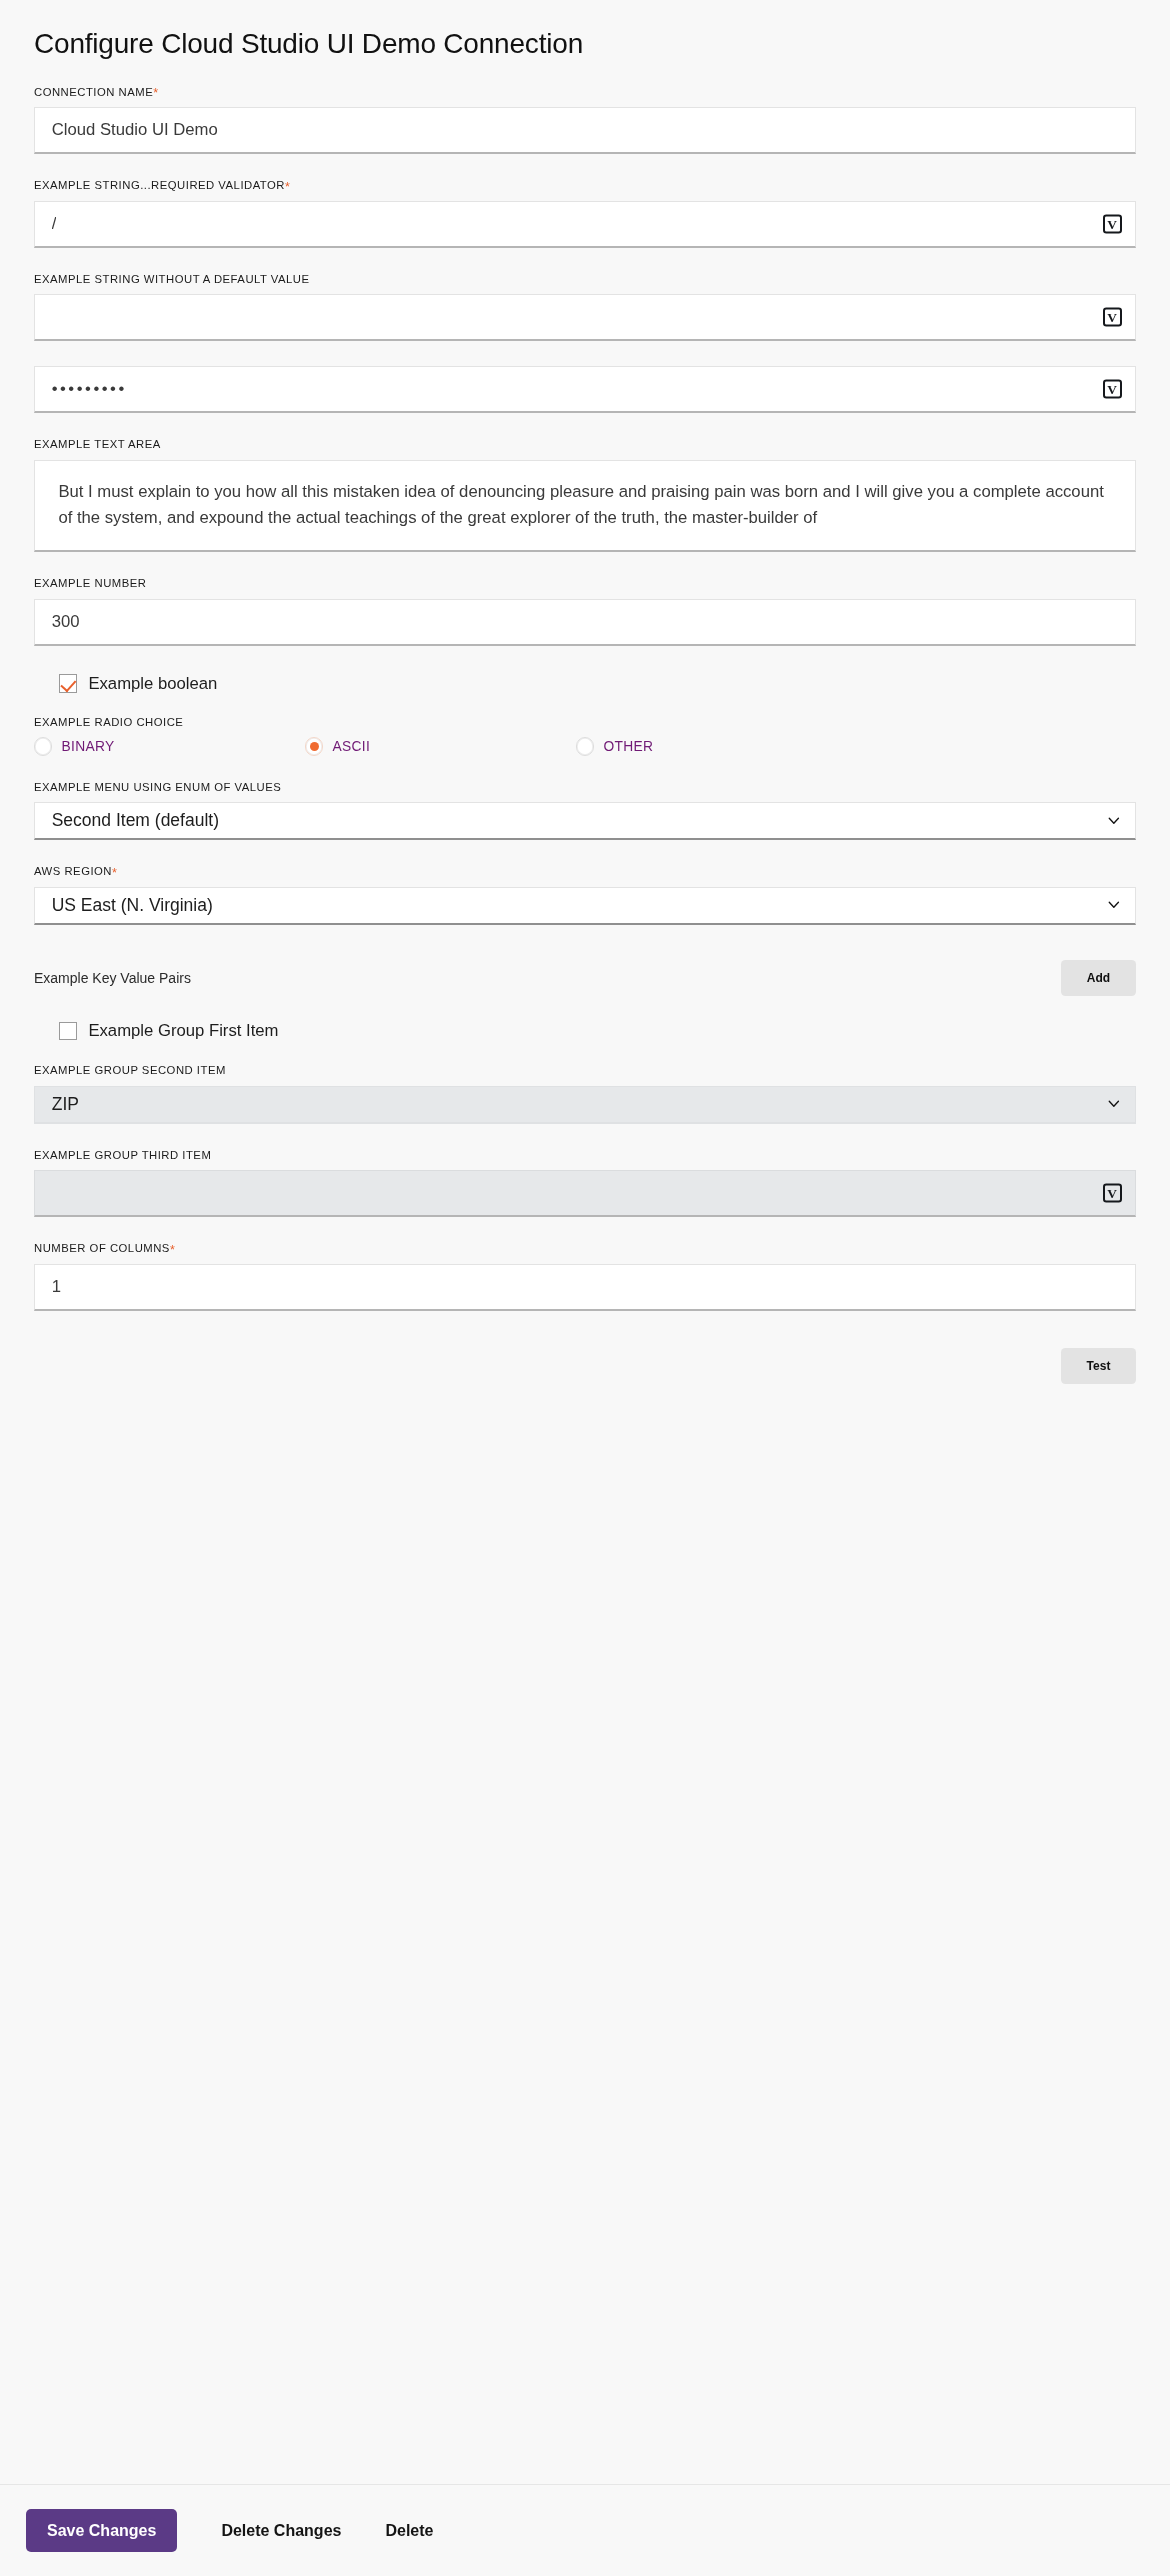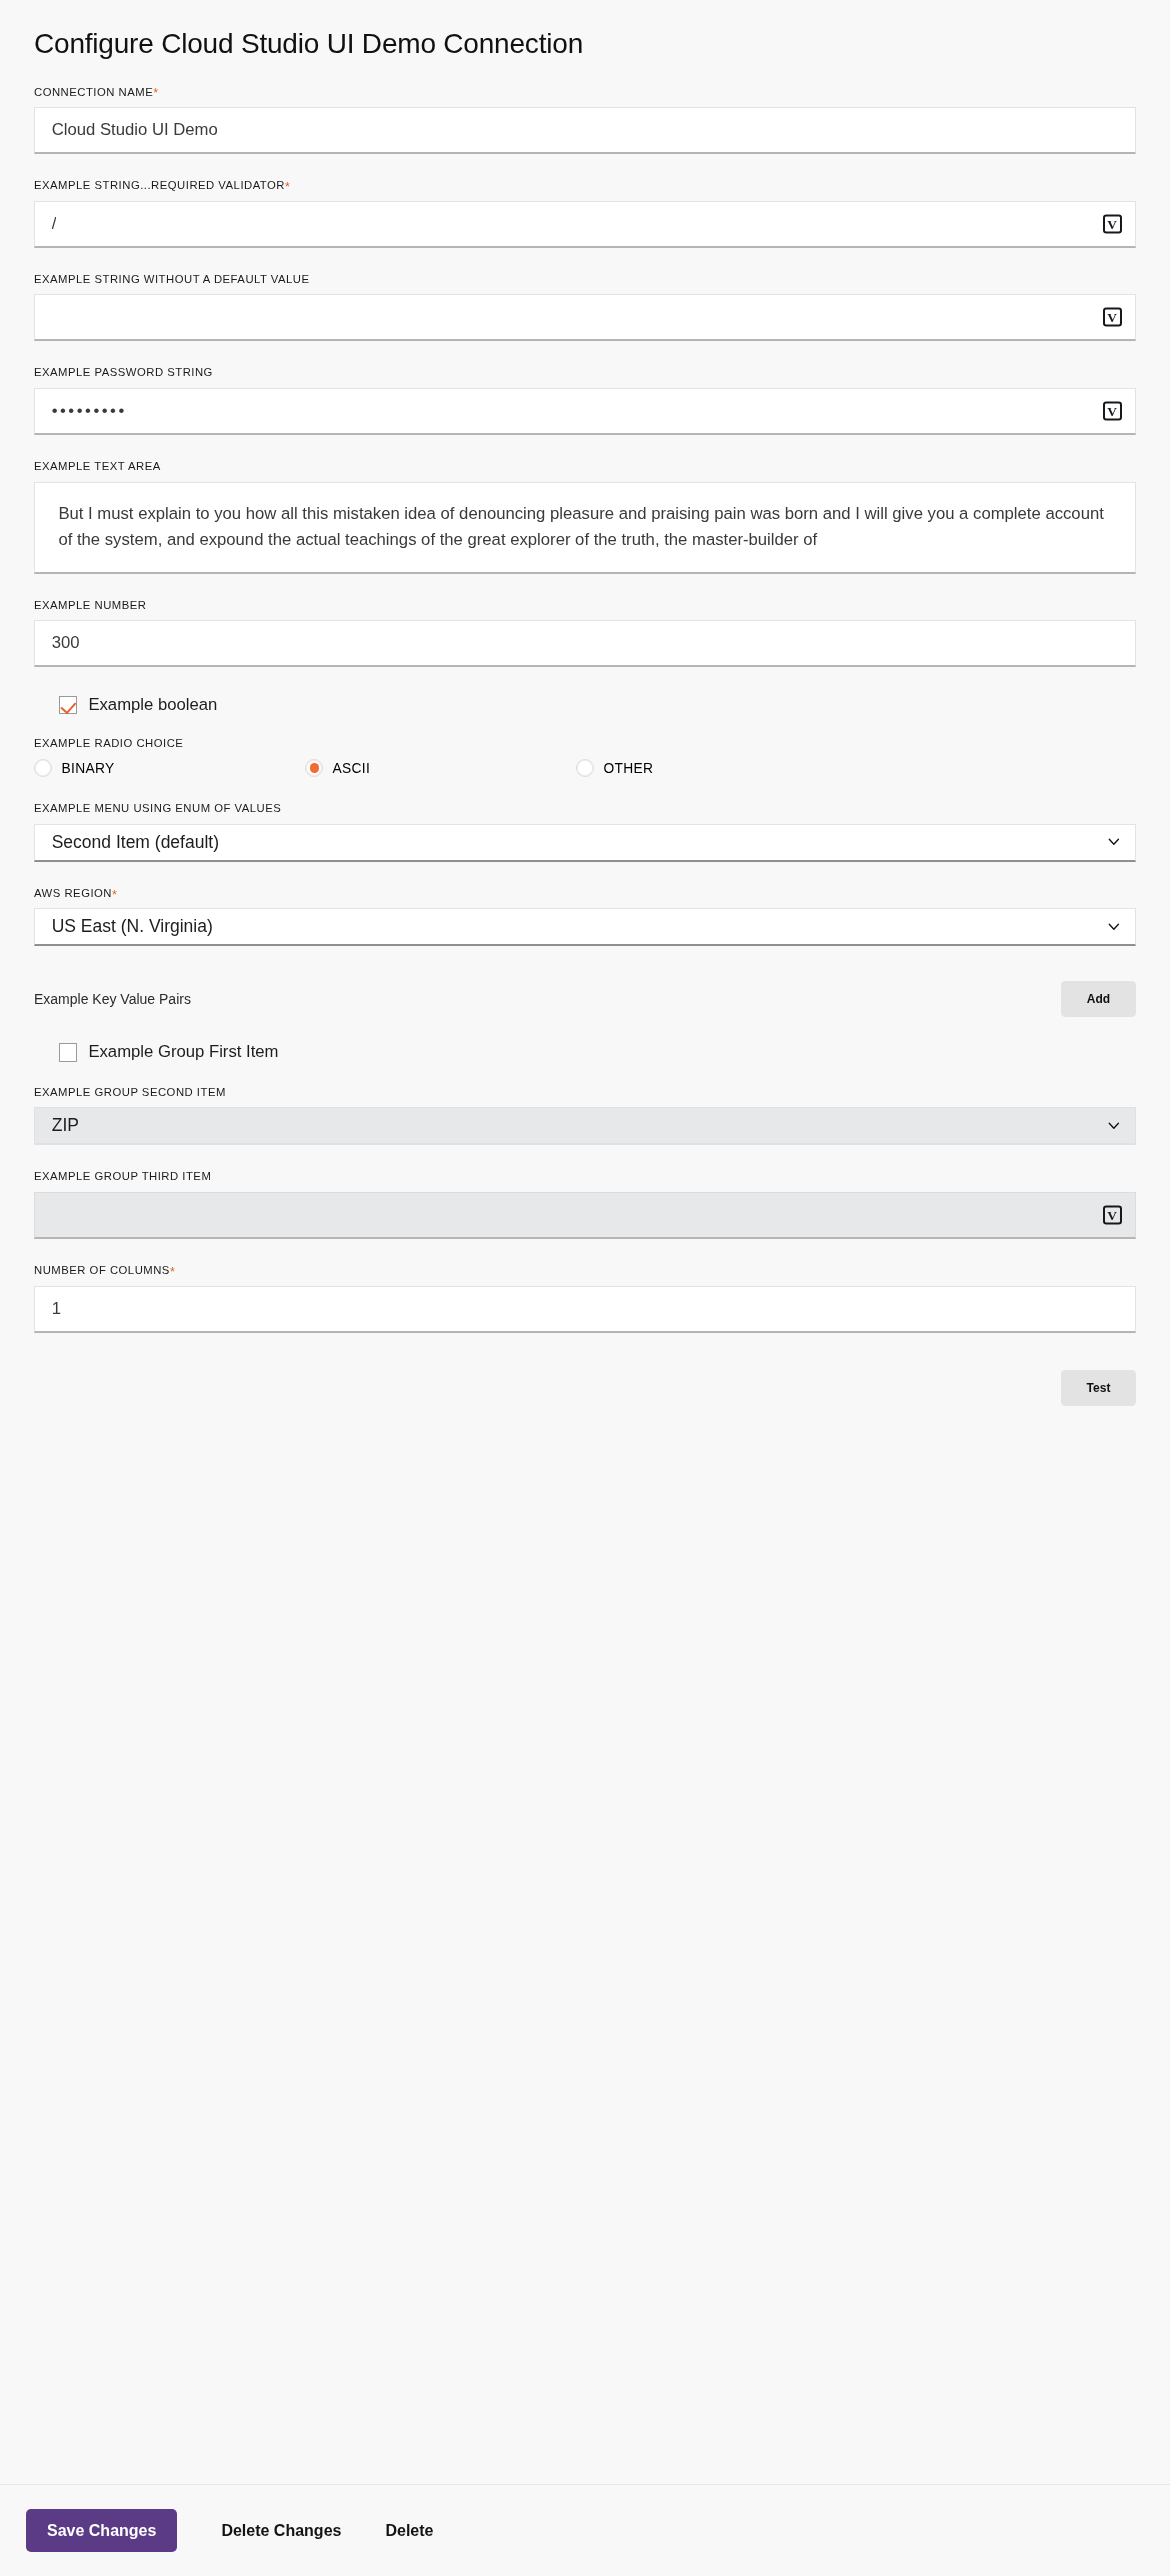--- a/index.html
+++ b/index.html
@@ -177,21 +177,21 @@
   .rdot.sel::after {
     content: "";
     width: 9.2px; height: 9.2px;
     border-radius: 50%;
     background: #f06c32;
   }
   .radio-label {
     font-size: 13.8px;
     letter-spacing: 0.3px;
     text-transform: uppercase;
-    color: #000000;
+    color: #701a75;
   }
 
   
   .select-box {
     position: relative;
     width: 100%;
     background: #ffffff;
     border: 0.8px solid #e3e3e3;
     border-bottom: 2.5px solid #8f8f8f;
     height: 38px;
@@ -315,21 +315,20 @@
 
   <div class="field">
     <label class="flabel">EXAMPLE STRING WITHOUT A DEFAULT VALUE</label>
     <div class="control">
       <span class="val"></span>
       <span class="var-icon">V</span>
     </div>
   </div>
 
   <div class="field">
-    <label class="flabel">EXAMPLE PASSWORD STRING</label>
     <div class="control">
       <span class="val pwd-dots">•••••••••</span>
       <span class="var-icon">V</span>
     </div>
   </div>
 
   <div class="field">
     <label class="flabel">EXAMPLE TEXT AREA</label>
     <div class="textarea-box">
       <p>But I must explain to you how all this mistaken idea of denouncing pleasure and praising pain was born and I will give you a complete account of the system, and expound the actual teachings of the great explorer of the truth, the master-builder of</p>

